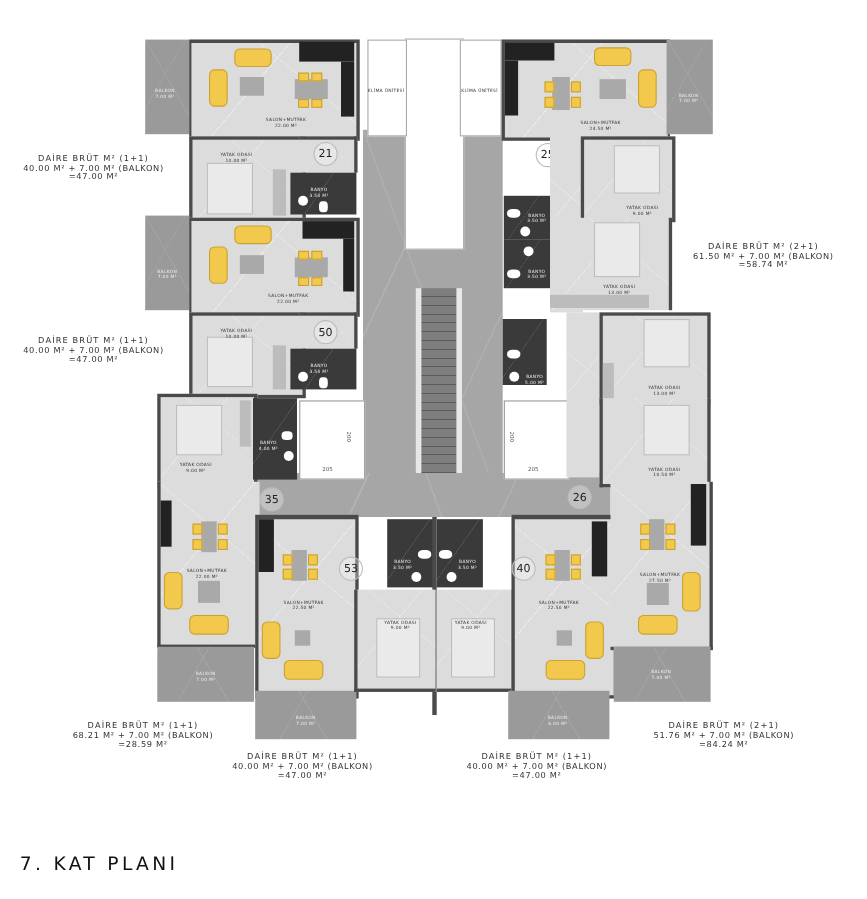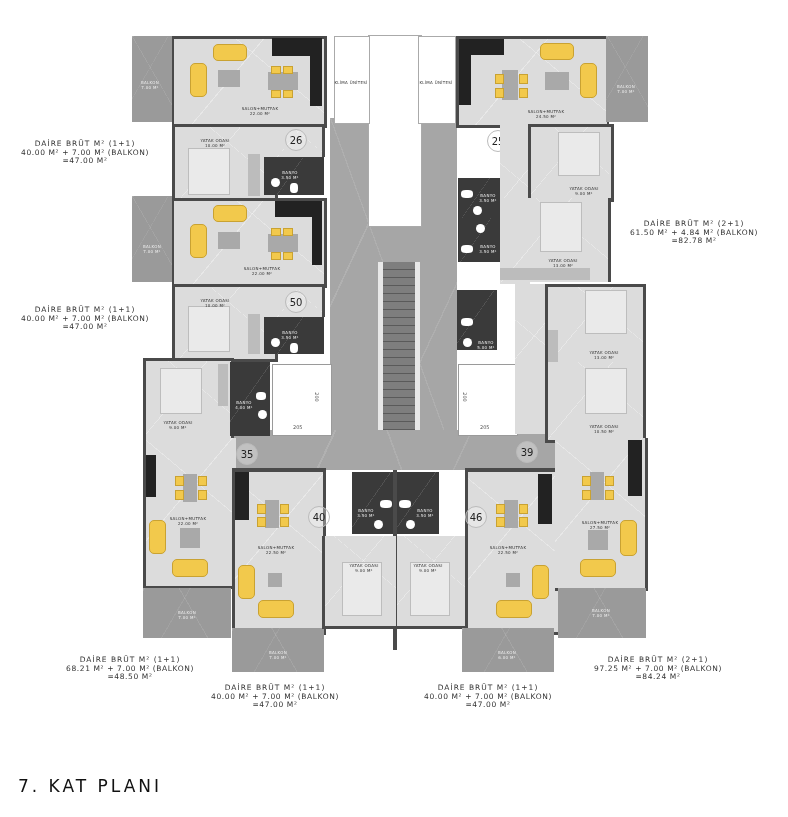--- a/index.html
+++ b/index.html
@@ -58,21 +58,21 @@
 <div class="abs chair" style="left:271px;top:90px;width:8px;height:6px;"></div>
 <div class="abs chair" style="left:283px;top:90px;width:8px;height:6px;"></div>
 <div class="lbl" style="left:260px;top:106px;"><span>SALON+MUTFAK</span><br><span>22.00 M²</span></div>
 
 <div class="abs room" style="left:172px;top:124px;width:100px;height:74px;border:3px solid #4a4a4a;"></div>
 <div class="abs bed" style="left:188px;top:148px;width:40px;height:45px;"></div>
 <div class="abs wardrobe" style="left:248px;top:154px;width:12px;height:42px;"></div>
 <div class="lbl" style="left:215px;top:138px;"><span>YATAK ODASI</span><br><span>10.00 M²</span></div>
 <div class="abs room" style="left:272px;top:124px;width:50px;height:30px;border-top:3px solid #4a4a4a;border-right:3px solid #4a4a4a;"></div>
 <div class="num" style="left:285px;top:129px;">
-    <span>26</span>
+    <span>21</span>
   </div>
 <div class="abs bath" style="left:264px;top:157px;width:60px;height:38px;"></div>
 <div class="fixture abs" style="left:271px;top:178px;width:9px;height:9px;"></div>
 <div class="fixture abs" style="left:290px;top:183px;width:8px;height:10px;border-radius:40%;"></div>
 <div class="lbl lbl-dark" style="left:290px;top:170px;"><span>BANYO</span><br><span>3.50 M²</span></div>
 
 <div class="abs marble" style="left:132px;top:196px;width:40px;height:86px;"></div>
 <div class="lbl lbl-dark" style="left:152px;top:244px;"><span>BALKON</span><br><span>7.00 M²</span></div>
 <div class="abs room" style="left:172px;top:198px;width:150px;height:84px;border:3px solid #4a4a4a;border-left-width:2px;"></div>
 <div class="abs kitchen" style="left:275px;top:201px;width:47px;height:16px;"></div>
@@ -131,21 +131,21 @@
 <div class="lbl lbl-dark" style="left:187px;top:610px;"><span>BALKON</span><br><span>7.00 M²</span></div>
 
 <div class="abs room" style="left:232px;top:468px;width:88px;height:160px;border:3px solid #4a4a4a;border-top-width:4px;"></div>
 <div class="abs kitchen" style="left:235px;top:472px;width:14px;height:48px;"></div>
 <div class="abs table" style="left:265px;top:500px;width:14px;height:28px;"></div>
 <div class="abs chair" style="left:257px;top:504px;width:7px;height:8px;"></div>
 <div class="abs chair" style="left:257px;top:517px;width:7px;height:8px;"></div>
 <div class="abs chair" style="left:280px;top:504px;width:7px;height:8px;"></div>
 <div class="abs chair" style="left:280px;top:517px;width:7px;height:8px;"></div>
 <div class="num" style="left:308px;top:506px;">
-    <span>40</span>
+    <span>53</span>
   </div>
 <div class="lbl" style="left:276px;top:545px;"><span>SALON+MUTFAK</span><br><span>22.50 M²</span></div>
 <div class="abs sofa" style="left:238px;top:565px;width:15px;height:32px;"></div>
 <div class="abs table" style="left:268px;top:573px;width:14px;height:14px;"></div>
 <div class="abs sofa" style="left:258px;top:600px;width:34px;height:16px;"></div>
 <div class="abs marble" style="left:232px;top:628px;width:92px;height:44px;"></div>
 <div class="lbl lbl-dark" style="left:278px;top:650px;"><span>BALKON</span><br><span>7.00 M²</span></div>
 
 <div class="abs bath" style="left:352px;top:472px;width:42px;height:62px;"></div>
 <div class="abs bath" style="left:397px;top:472px;width:42px;height:62px;"></div>
@@ -160,21 +160,21 @@
 <div class="abs room" style="left:322px;top:536px;width:71px;height:90px;border-left:3px solid #4a4a4a;border-bottom:3px solid #4a4a4a;"></div>
 <div class="abs bed" style="left:342px;top:562px;width:38px;height:52px;"></div>
 <div class="lbl" style="left:364px;top:563px;"><span>YATAK ODASI</span><br><span>9.00 M²</span></div>
 <div class="abs room" style="left:397px;top:536px;width:68px;height:90px;border-right:3px solid #4a4a4a;border-bottom:3px solid #4a4a4a;"></div>
 <div class="abs bed" style="left:410px;top:562px;width:38px;height:52px;"></div>
 <div class="lbl" style="left:428px;top:563px;"><span>YATAK ODASI</span><br><span>9.00 M²</span></div>
 
 <div class="abs room" style="left:465px;top:468px;width:90px;height:160px;border:3px solid #4a4a4a;border-top-width:4px;"></div>
 <div class="abs kitchen" style="left:538px;top:474px;width:14px;height:50px;"></div>
 <div class="num" style="left:465px;top:506px;">
-    <span>46</span>
+    <span>40</span>
   </div>
 <div class="abs table" style="left:504px;top:500px;width:14px;height:28px;"></div>
 <div class="abs chair" style="left:496px;top:504px;width:7px;height:8px;"></div>
 <div class="abs chair" style="left:496px;top:517px;width:7px;height:8px;"></div>
 <div class="abs chair" style="left:519px;top:504px;width:7px;height:8px;"></div>
 <div class="abs chair" style="left:519px;top:517px;width:7px;height:8px;"></div>
 <div class="lbl" style="left:508px;top:545px;"><span>SALON+MUTFAK</span><br><span>22.50 M²</span></div>
 <div class="abs sofa" style="left:532px;top:565px;width:15px;height:32px;"></div>
 <div class="abs table" style="left:506px;top:573px;width:14px;height:14px;"></div>
 <div class="abs sofa" style="left:496px;top:600px;width:34px;height:16px;"></div>
@@ -191,21 +191,21 @@
 <div class="abs wardrobe" style="left:548px;top:330px;width:10px;height:40px;"></div>
 <div class="lbl" style="left:604px;top:350px;"><span>YATAK ODASI</span><br><span>13.00 M²</span></div>
 <div class="abs room" style="left:545px;top:362px;width:95px;height:78px;border:3px solid #4a4a4a;border-top:0;"></div>
 <div class="abs bed" style="left:585px;top:368px;width:40px;height:44px;"></div>
 <div class="lbl" style="left:604px;top:424px;"><span>YATAK ODASI</span><br><span>10.50 M²</span></div>
 <div class="abs bath" style="left:457px;top:290px;width:40px;height:60px;"></div>
 <div class="fixture abs" style="left:461px;top:318px;width:12px;height:8px;border-radius:40%;"></div>
 <div class="fixture abs" style="left:463px;top:338px;width:9px;height:9px;"></div>
 <div class="lbl lbl-dark" style="left:486px;top:340px;"><span>BANYO</span><br><span>5.00 M²</span></div>
 <div class="num" style="left:516px;top:441px;">
-    <span>39</span>
+    <span>26</span>
   </div>
 
 <div class="abs room" style="left:555px;top:438px;width:90px;height:150px;border-right:3px solid #4a4a4a;border-bottom:3px solid #4a4a4a;"></div>
 <div class="abs kitchen" style="left:628px;top:440px;width:14px;height:56px;"></div>
 <div class="abs table" style="left:590px;top:472px;width:14px;height:28px;"></div>
 <div class="abs chair" style="left:582px;top:476px;width:7px;height:8px;"></div>
 <div class="abs chair" style="left:582px;top:490px;width:7px;height:8px;"></div>
 <div class="abs chair" style="left:605px;top:476px;width:7px;height:8px;"></div>
 <div class="abs chair" style="left:605px;top:490px;width:7px;height:8px;"></div>
 <div class="lbl" style="left:600px;top:520px;"><span>SALON+MUTFAK</span><br><span>27.50 M²</span></div>
@@ -257,37 +257,37 @@
   <span>40.00 M² + 7.00 M² (BALKON)</span><br>
   <span>=47.00 M²</span>
 </div>
 <div class="area" style="left:85px;top:306px;">
   <b>DAİRE BRÜT M² (1+1)</b><br>
   <span>40.00 M² + 7.00 M² (BALKON)</span><br>
   <span>=47.00 M²</span>
 </div>
 <div class="area" style="left:694px;top:220px;">
   <b>DAİRE BRÜT M² (2+1)</b><br>
-  <span>61.50 M² + 4.84 M² (BALKON)</span><br>
-  <span>=82.78 M²</span>
+  <span>61.50 M² + 7.00 M² (BALKON)</span><br>
+  <span>=58.74 M²</span>
 </div>
 <div class="area" style="left:130px;top:656px;">
   <b>DAİRE BRÜT M² (1+1)</b><br>
   <span>68.21 M² + 7.00 M² (BALKON)</span><br>
-  <span>=48.50 M²</span>
+  <span>=28.59 M²</span>
 </div>
 <div class="area" style="left:275px;top:684px;">
   <b>DAİRE BRÜT M² (1+1)</b><br>
   <span>40.00 M² + 7.00 M² (BALKON)</span><br>
   <span>=47.00 M²</span>
 </div>
 <div class="area" style="left:488px;top:684px;">
   <b>DAİRE BRÜT M² (1+1)</b><br>
   <span>40.00 M² + 7.00 M² (BALKON)</span><br>
   <span>=47.00 M²</span>
 </div>
 <div class="area" style="left:658px;top:656px;">
   <b>DAİRE BRÜT M² (2+1)</b><br>
-  <span>97.25 M² + 7.00 M² (BALKON)</span><br>
+  <span>51.76 M² + 7.00 M² (BALKON)</span><br>
   <span>=84.24 M²</span>
 </div>
 
 <div class="title">7. KAT PLANI</div>
 
 </body></html>

